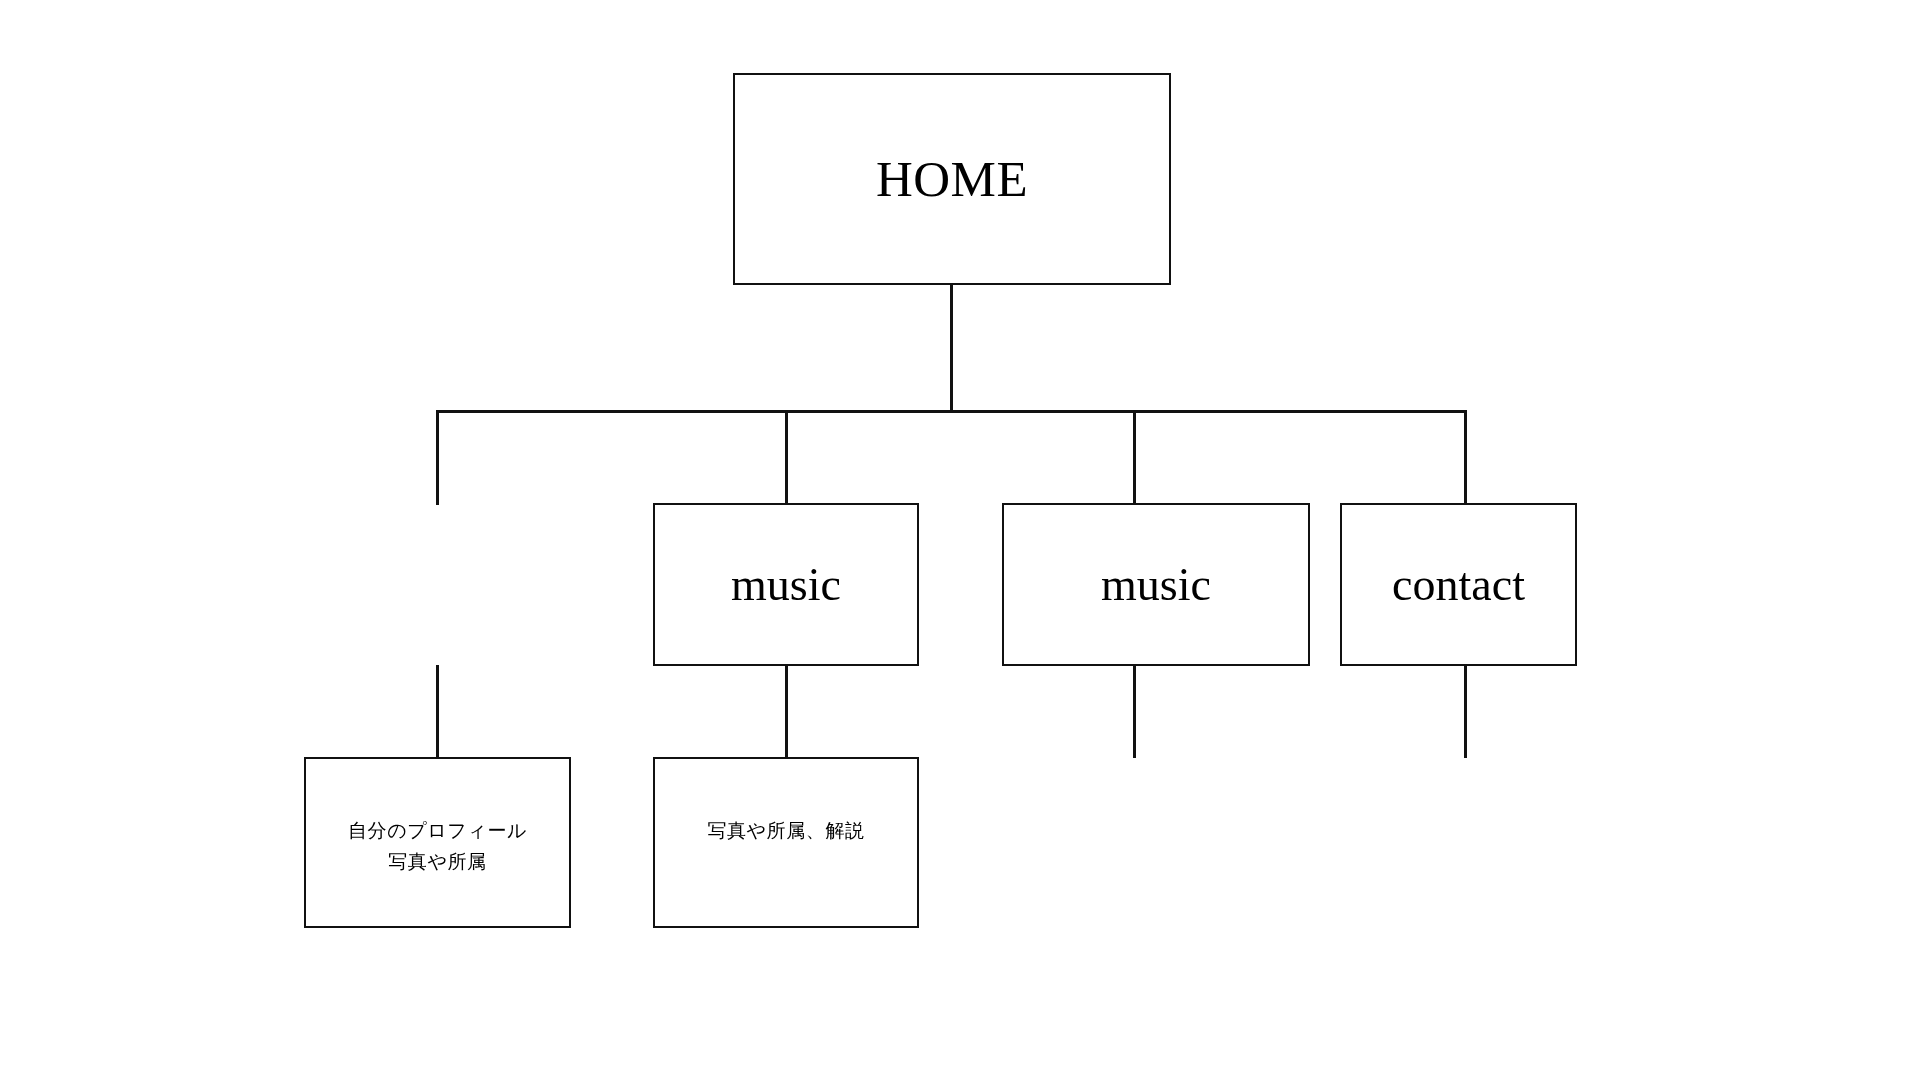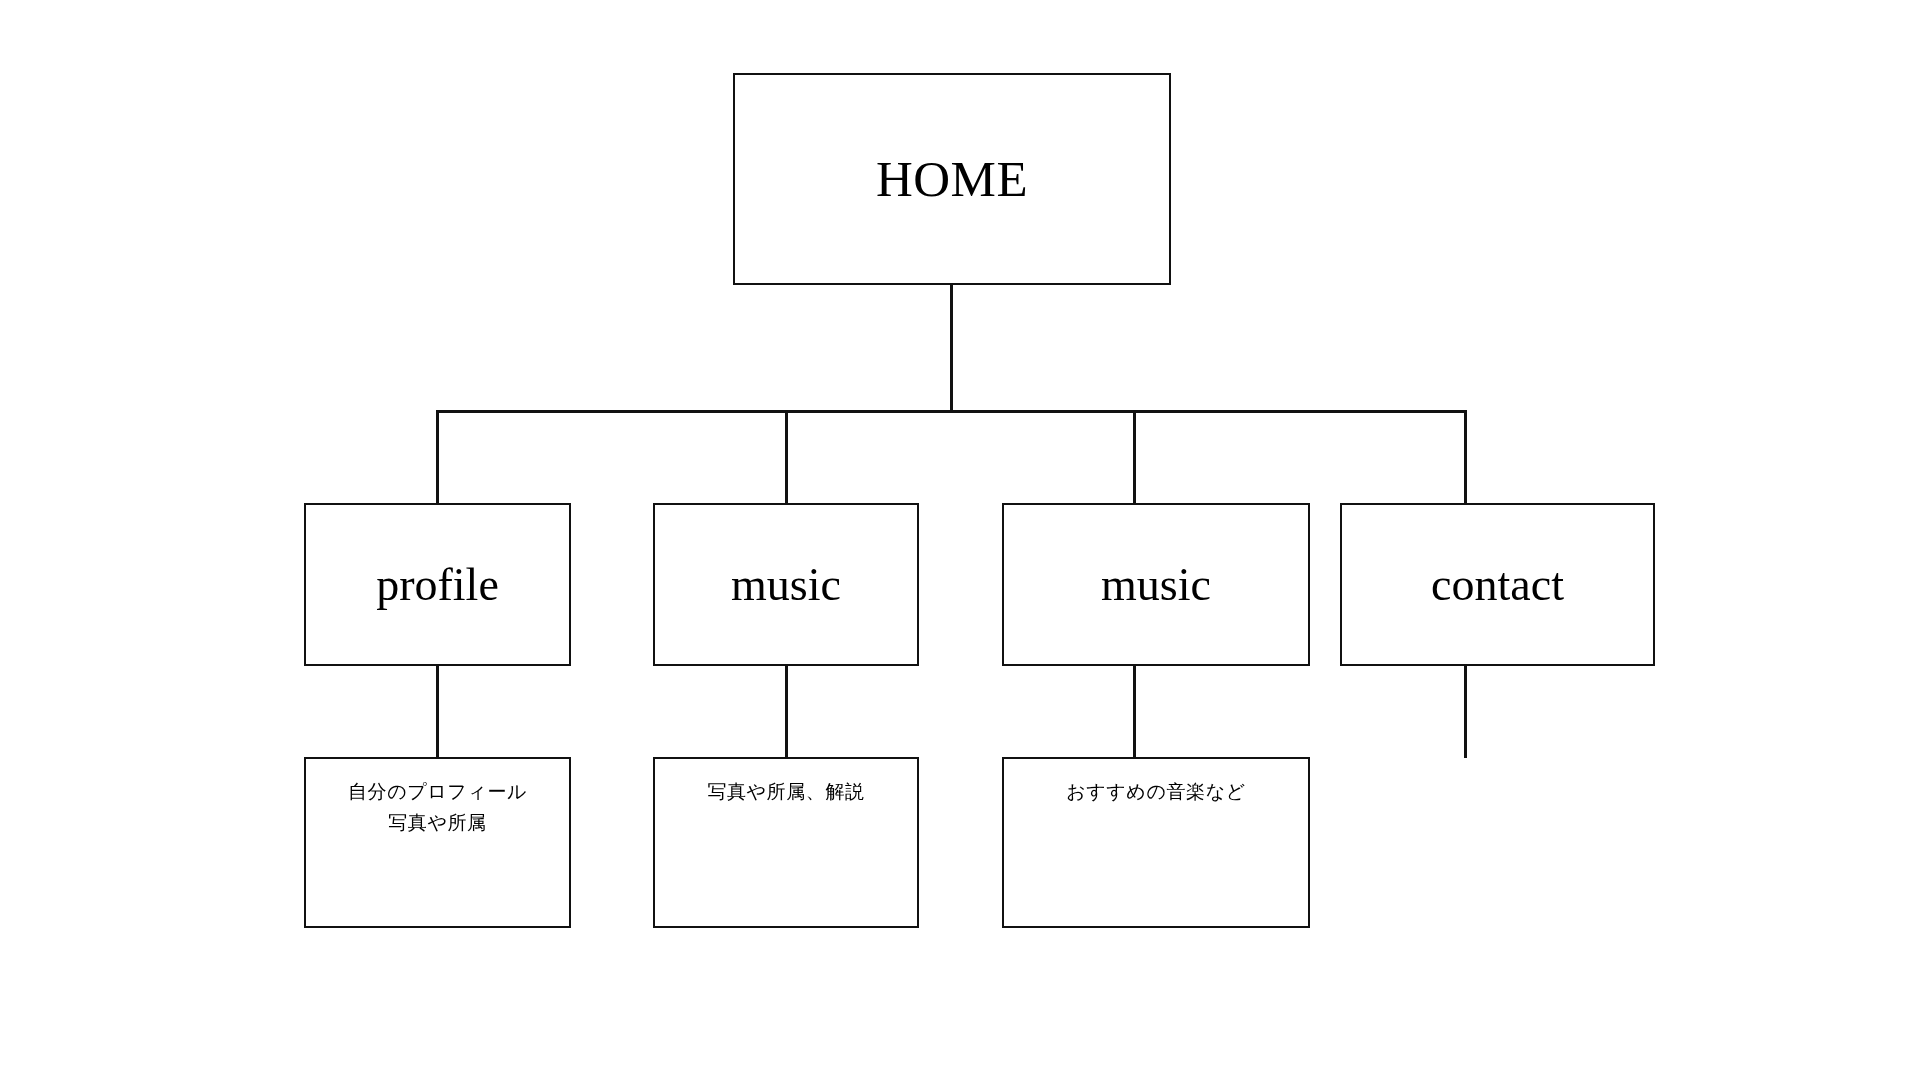--- a/index.html
+++ b/index.html
@@ -50,21 +50,21 @@
   .node-leaf {
     top: 757px;
     height: 171px;
     align-items: flex-start;
   }
 
   
   .col-0 { left: 304px;  width: 267px; }
   .col-1 { left: 653px;  width: 266px; }
   .col-2 { left: 1002px; width: 308px; }
-  .col-3 { left: 1340px; width: 315px; }
+  .col-3 { left: 1340px; width: 237px; }
 
   .node-label-root {
     font-family: "Liberation Serif", serif;
     font-size: 51px;
     line-height: 1;
     letter-spacing: 0.5px;
     white-space: nowrap;
   }
 
   .node-label-mid {
@@ -73,21 +73,21 @@
     line-height: 1;
     white-space: nowrap;
   }
 
   .node-label-leaf {
     font-family: "DejaVu Sans", "Liberation Sans", sans-serif;
     font-size: 19px;
     line-height: 1.65;
     text-align: center;
     width: 100%;
-    padding-top: 17px;
+    padding-top: 56px;
     white-space: pre-line;
     letter-spacing: 0.6px;
   }
 
   
   .line {
     position: absolute;
     background: #111111;
     z-index: 1;
   }
@@ -105,23 +105,20 @@
 
   <div class="line vline" style="left:950px; top:284px; height:128px;"></div>
 
   <div class="line hline" style="left:437px; top:410px; width:1030px;"></div>
 
   <div class="line vline" style="left:436px; top:410px; height:95px;"></div>
   <div class="line vline" style="left:785px; top:410px; height:95px;"></div>
   <div class="line vline" style="left:1133px; top:410px; height:95px;"></div>
   <div class="line vline" style="left:1464px; top:410px; height:95px;"></div>
 
-  <div class="node node-mid col-0">
-    <span class="node-label-mid">profile</span>
-  </div>
 
   <div class="node node-mid col-1">
     <span class="node-label-mid">music</span>
   </div>
 
   <div class="node node-mid col-2">
     <span class="node-label-mid">music</span>
   </div>
 
   <div class="node node-mid col-3">
@@ -135,18 +132,15 @@
 
   <div class="node node-leaf col-0">
     <span class="node-label-leaf">自分のプロフィール
 写真や所属</span>
   </div>
 
   <div class="node node-leaf col-1">
     <span class="node-label-leaf">写真や所属、解説</span>
   </div>
 
-  <div class="node node-leaf col-2">
-    <span class="node-label-leaf">おすすめの音楽など</span>
-  </div>
 
 
 </div>
 
 </body></html>

